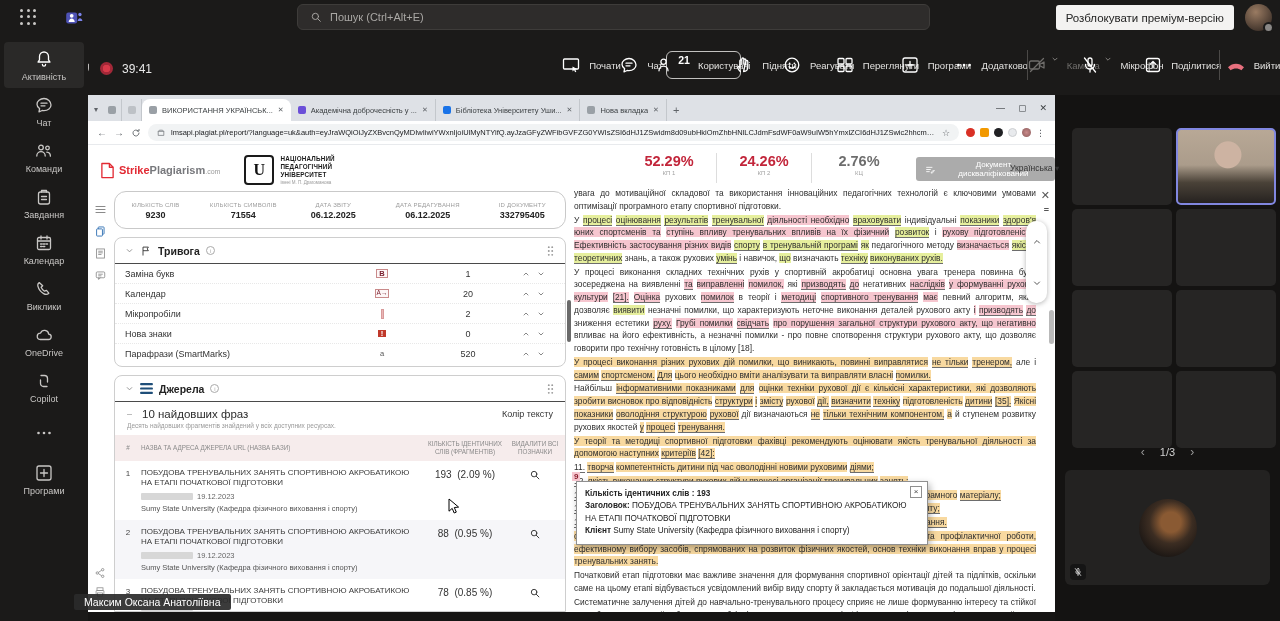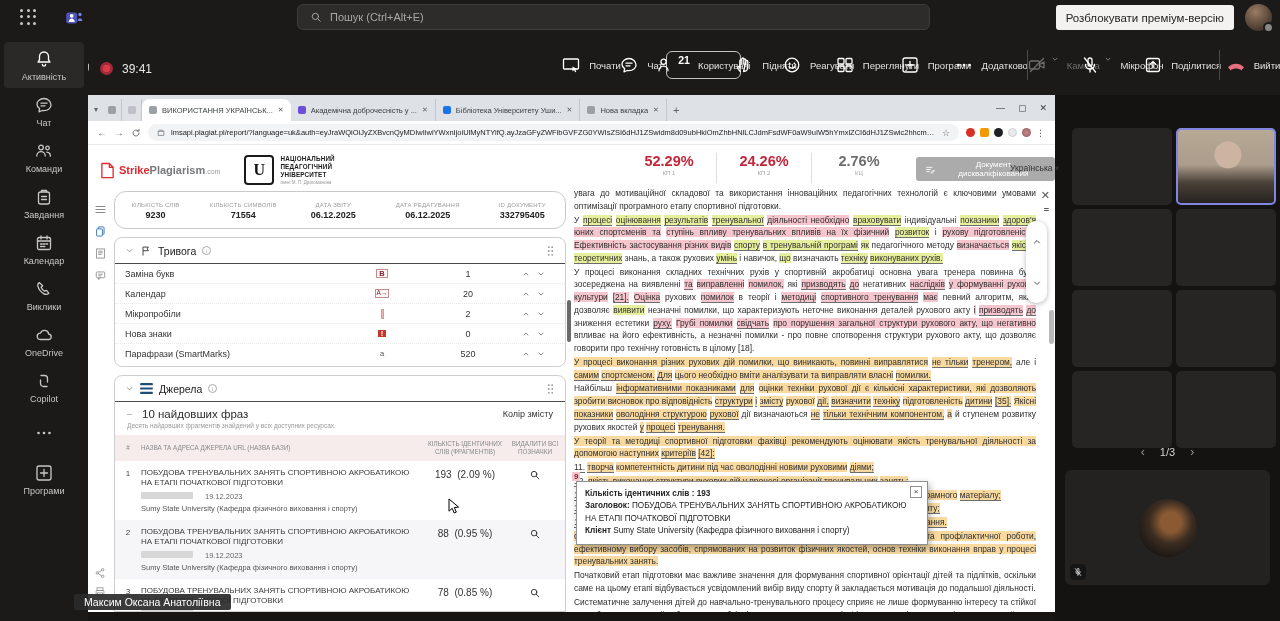--- a/index.html
+++ b/index.html
@@ -81,21 +81,21 @@
 .rail .blue{color:#2f6fb3}
 .railbottom{position:absolute;left:0;bottom:14px;width:24px;display:flex;flex-direction:column;align-items:center;gap:7px;color:#8a8a8a}
 
 .statsbox{position:absolute;left:26px;top:96px;width:452px;height:38px;border:1px solid #c9c9c9;border-radius:12px;display:flex;align-items:center;background:#fff}
 .stat{text-align:center;padding-top:2px}
 .stat .sl{font-size:6px;color:#9d9d9d;letter-spacing:.2px;white-space:nowrap}
 .stat .sv{font-size:9px;font-weight:bold;color:#222;margin-top:2px}
 .panel{position:absolute;left:26px;width:452px;border:1px solid #cecece;border-radius:8px;background:#fff}
 .phead{height:26px;display:flex;align-items:center;gap:6px;padding:0 10px;border-bottom:1px solid #4a4a4a}
 .phead .pchev{color:#8a8a8a}
-.phead .ptitle{font-size:10.5px;font-weight:normal;color:#222}
+.phead .ptitle{font-size:10.5px;font-weight:bold;color:#222}
 .pinfo{width:9px;height:9px;border:1px solid #aaa;border-radius:50%;color:#aaa;font-size:6px;display:flex;align-items:center;justify-content:center}
 .pdrag{margin-left:auto;color:#9a9a9a}
 .alertrow{height:20px;display:flex;align-items:center;padding:0 10px;border-bottom:1px dotted #e8e8e8}
 .alertrow:last-child{border-bottom:none}
 .alabel{flex:1;font-size:9px;color:#333}
 .aicon{width:86px;display:flex;justify-content:center}
 .aval{width:86px;text-align:center;font-size:9px;color:#333}
 .acarets{width:44px;display:flex;justify-content:center;gap:7px;color:#777}
 .gl{font-size:7.5px;line-height:1}
 .glB{color:#7a2030;border:1px solid #c98a8a;padding:0 2px;background:#fdf6f6;font-weight:bold}
@@ -112,21 +112,21 @@
 .srctablehead{background:#f6ecec;display:flex;align-items:center;min-height:26px;padding:3px 0}
 .th{font-size:6.3px;color:#8a8a8a;text-transform:uppercase;line-height:1.3}
 .c-num{width:26px;text-align:center}
 .c-name{flex:1;padding-right:6px}
 .c-count{width:80px;text-align:center}
 .c-del{width:60px;text-align:center}
 .srow{display:flex;padding:7px 0;align-items:flex-start}
 .srow.alt{background:#f6f6f9}
 .srow .c-num{font-size:8px;color:#444;padding-top:1px}
 .stitle{font-size:8px;color:#3a3a3a;line-height:1.3}
-.sauthor{display:flex;align-items:flex-start;gap:12px;margin-top:3px}
+.sauthor{display:flex;align-items:center;gap:4px;margin-top:3px}
 .redact{display:inline-block;width:52px;height:7px;background:#d7d7d7;border-radius:1px;filter:blur(.7px)}
 .sdate{font-size:7.5px;color:#666}
 .sbase{font-size:7.5px;color:#555;margin-top:3px}
 .scount{font-size:10px;color:#333;padding-top:1px}
 .smag{color:#333;display:flex;justify-content:center;padding-top:1px}
 
 .docpanel{position:absolute;left:486px;top:92px;right:16px;bottom:0;background:#fff;font-size:8.4px;line-height:1.52;color:#2e2e2e;text-align:justify;overflow:hidden;padding-right:3px}
 .docpanel .p{margin-bottom:1px}
 .docpanel .first{position:relative}
 .docpanel .first::before{content:"✱";position:absolute;left:-9px;top:1px;font-size:6px;color:#9a9a9a}
@@ -777,21 +777,21 @@
               <circle cx="3" cy="7" r="1.1"></circle>
               <circle cx="7" cy="7" r="1.1"></circle>
               <circle cx="3" cy="11.5" r="1.1"></circle>
               <circle cx="7" cy="11.5" r="1.1"></circle>
             </svg>
           </span>
     </div>
     <div class="srchead2">
       <span class="tendash">–</span>
       <span class="tentitle">10 найдовших фраз</span>
-      <span class="colorlbl">Колір змісту</span>
+      <span class="colorlbl">Колір тексту</span>
     </div>
     <div class="srcnote">Десять найдовших фрагментів знайдений у всіх доступних ресурсах.</div>
     <div class="srctablehead" id="srchead">
           <span class="th c-num">#</span>
           <span class="th c-name">НАЗВА ТА АДРЕСА ДЖЕРЕЛА URL (НАЗВА БАЗИ)</span>
           <span class="th c-count">КІЛЬКІСТЬ ІДЕНТИЧНИХ СЛІВ (ФРАГМЕНТІВ)</span>
           <span class="th c-del">ВИДАЛИТИ ВСІ ПОЗНАЧКИ</span>
         </div>
     <div id="srcrows">
           <div class="srow">

